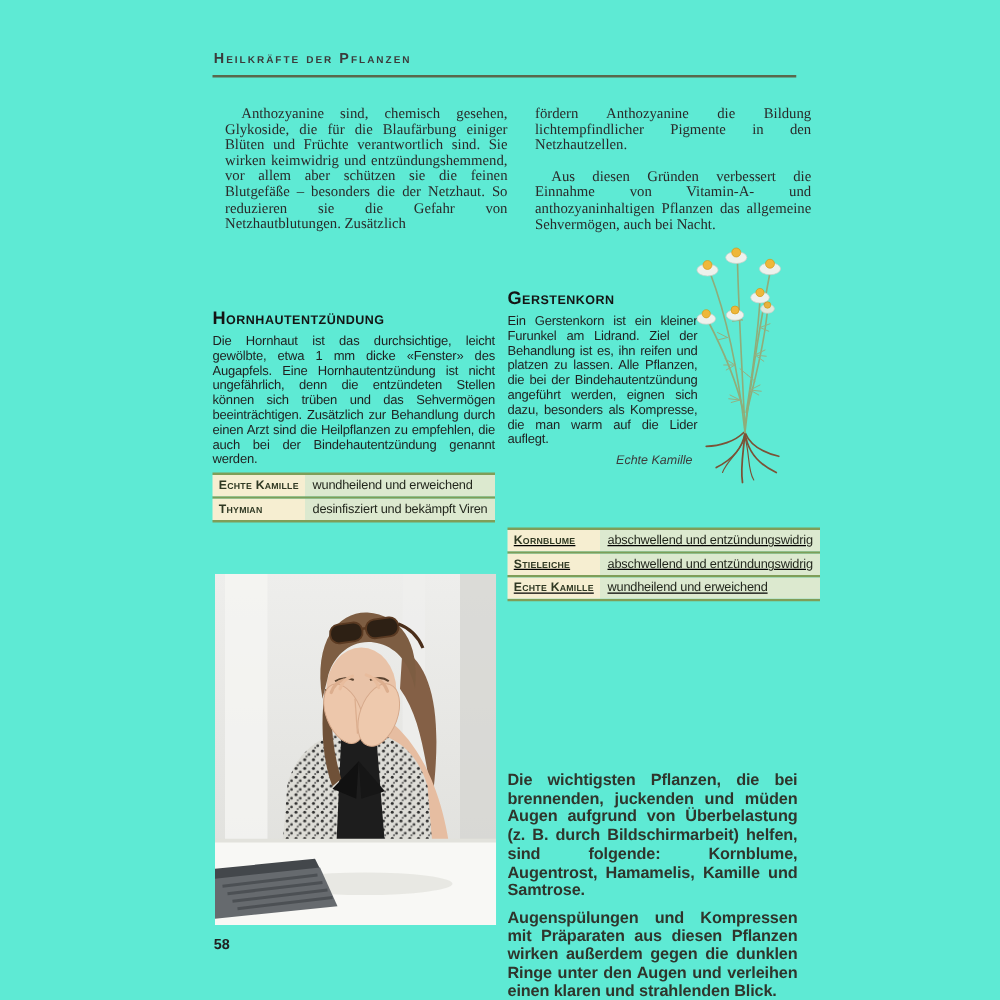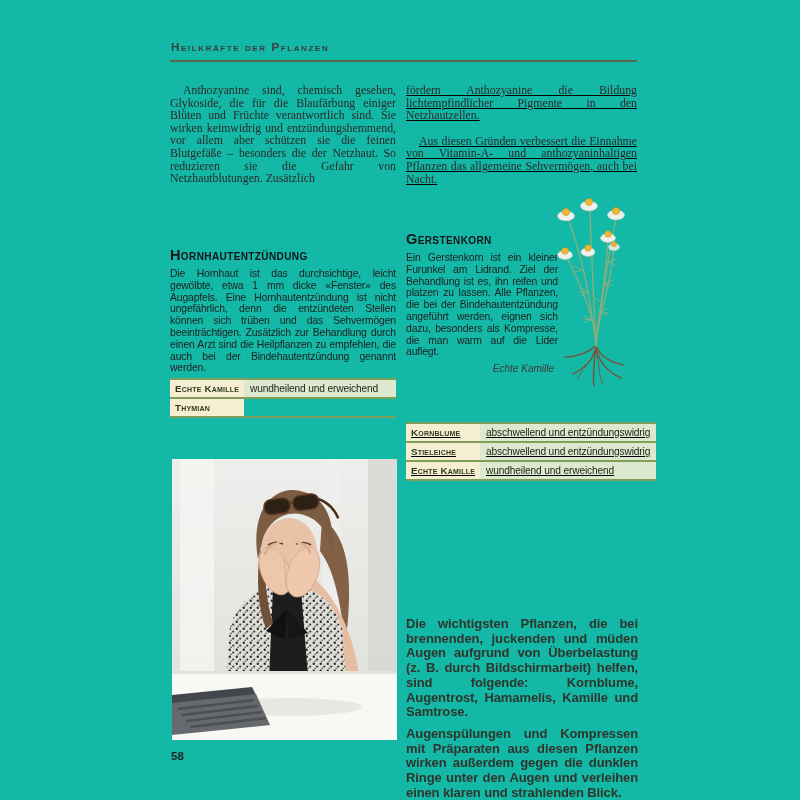--- a/index.html
+++ b/index.html
@@ -1,31 +1,31 @@
 <!DOCTYPE html>
 <html><head>
 <meta charset="utf-8">
 <style>
   * { margin:0; padding:0; box-sizing:border-box; }
   html,body { width:800px; height:800px; }
   body { background:#ffffff; font-family:"Liberation Sans",sans-serif; position:relative; overflow:hidden; }
-  .page { position:absolute; inset:0; background:#14b8a6; }
+  .page { position:absolute; inset:0; background:#5eead4; }
 
   
   .running-head { position:absolute; left:171px; top:41px; width:466px;
     font-family:"Liberation Sans",sans-serif; font-weight:bold; font-size:11.5px;
     font-variant:small-caps; letter-spacing:1.6px; color:#3b3b3b; }
   .head-rule { position:absolute; left:170px; top:60px; width:467px; height:1.5px; background:#59684c; }
 
   
   .intro { font-family:"Liberation Serif",serif; font-size:11.8px; line-height:12.6px;
-    text-align:justify; color:#2a2a2a; }
+    text-align:justify; color:#2a2a2a;margin-left:10px; }
   .indent { text-indent:13px; }
   .pos-intro-left  { position:absolute; left:170px; top:84px; width:226px; }
-  .pos-intro-right { position:absolute; left:406px; top:84px; width:231px;text-decoration:underline; }
+  .pos-intro-right { position:absolute; left:418px; top:84px; width:231px; }
   .pos-intro-right .gap { height:13px; }
 
   
   .sec-title { font-family:"Liberation Sans",sans-serif; font-weight:bold; font-size:14.5px;
     font-variant:small-caps; letter-spacing:.4px; text-align:left; color:#141414; margin-bottom:5px; }
   .sec-body { font-size:10.4px; line-height:11.8px; letter-spacing:-0.15px;
     text-align:justify; color:#1f1f1f; }
   .pos-hornhaut   { position:absolute; left:170px; top:247px; width:226px; }
   .pos-gerstenkorn{ position:absolute; left:406px; top:231px; width:152px; }
 
@@ -145,20 +145,21 @@
   </figure>
   <div class="ill-caption">Echte Kamille</div>
 
   <div class="ptable pos-table-left">
     <div class="row">
       <div class="plant">Echte Kamille</div>
       <div class="effect">wundheilend und erweichend</div>
     </div>
     <div class="row">
       <div class="plant">Thymian</div>
+      <div class="effect">desinfisziert und bekämpft Viren</div>
     </div>
   </div>
 
   <div class="ptable pos-table-right">
     <div class="row">
       <div class="plant">Kornblume</div>
       <div class="effect">abschwellend und entzündungswidrig</div>
     </div>
     <div class="row">
       <div class="plant">Stieleiche</div>

